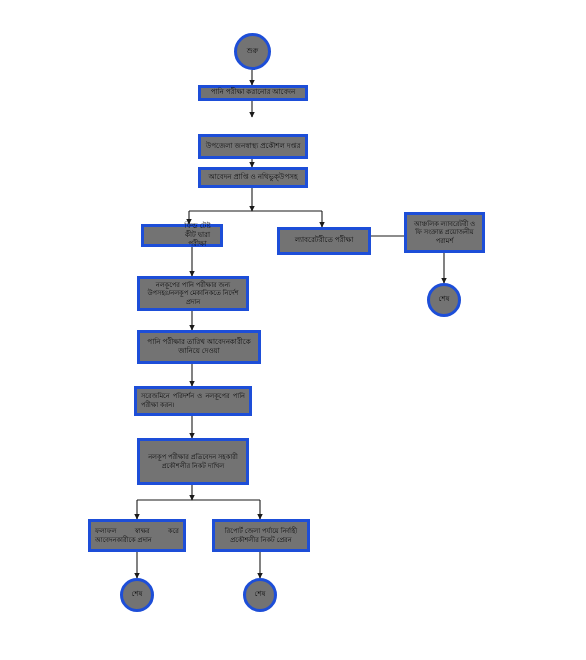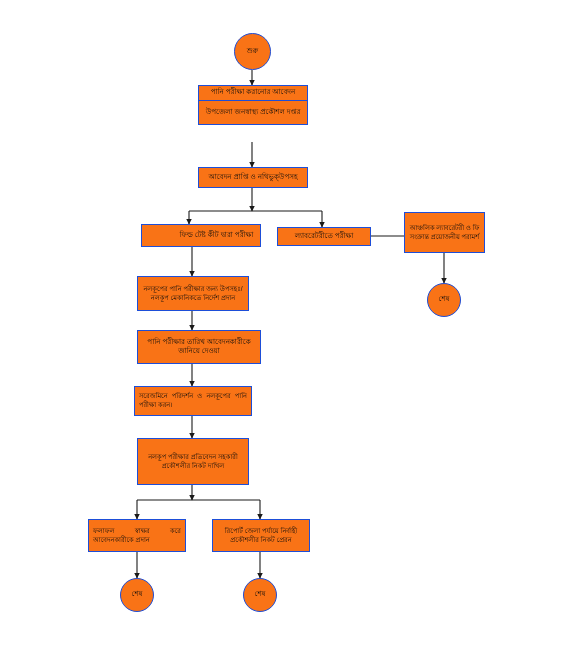--- a/index.html
+++ b/index.html
@@ -17,22 +17,22 @@
   #flow-canvas {
     position: absolute;
     left: 0;
     top: 0;
     width: 586px;
     height: 660px;
   }
   .node {
     position: absolute;
     box-sizing: border-box;
-    background: #f97316;
-    border: 1px solid #1d4ed8;
+    background: #737373;
+    border: 3px solid #1d4ed8;
     color: #0c0c0c;
     display: flex;
     align-items: center;
     justify-content: flex-start;
     text-align: center;
     line-height: 1.30;
     padding: 2px 4px;
     z-index: 5;
   }
   .node.terminator {
@@ -97,33 +97,33 @@
 </svg>
 
 <div class="node terminator fs-7" style="left:234px; top:33px; width:37px; height:37px;">
   <span class="label">শুরু</span>
 </div>
 
 <div class="node fs-7" style="left:198px; top:85px; width:110px; height:16px;">
   <span class="label">পানি পরীক্ষা করানোর আবেদন</span>
 </div>
 
-<div class="node fs-7" style="left:198px; top:100px; width:110px; height:25px;">
+<div class="node fs-7" style="left:198px; top:134px; width:110px; height:25px;">
   <span class="label">উপজেলা জনস্বাস্থ্য প্রকৌশল দপ্তর</span>
 </div>
 
 <div class="node fs-7" style="left:198px; top:167px; width:110px; height:21px;">
   <span class="label">আবেদন প্রাপ্তি ও নথিভুক্উপসহ</span>
 </div>
 
-<div class="node fs-7" style="left:141px; top:224px; width:120px; height:23px;padding-left:35px;">
+<div class="node fs-7" style="left:141px; top:224px; width:82px; height:23px;padding-left:35px;">
   <span class="label">ফিল্ড টেষ্ট কীট দ্বারা পরীক্ষা</span>
 </div>
 
-<div class="node fs-7" style="left:277px; top:227px; width:94px; height:19px;">
+<div class="node fs-7" style="left:277px; top:227px; width:94px; height:28px;">
   <span class="label">ল্যাবরেটরীতে পরীক্ষা</span>
 </div>
 
 <div class="node fs-65" style="left:404px; top:212px; width:81px; height:41px;">
   <span class="label">আঞ্চলিক ল্যাবরেটরী ও ফি সংক্রান্ত প্রয়োজনীয় পরামর্শ</span>
 </div>
 
 <div class="node terminator fs-7" style="left:427px; top:283px; width:34px; height:34px;">
   <span class="label">শেষ</span>
 </div>

